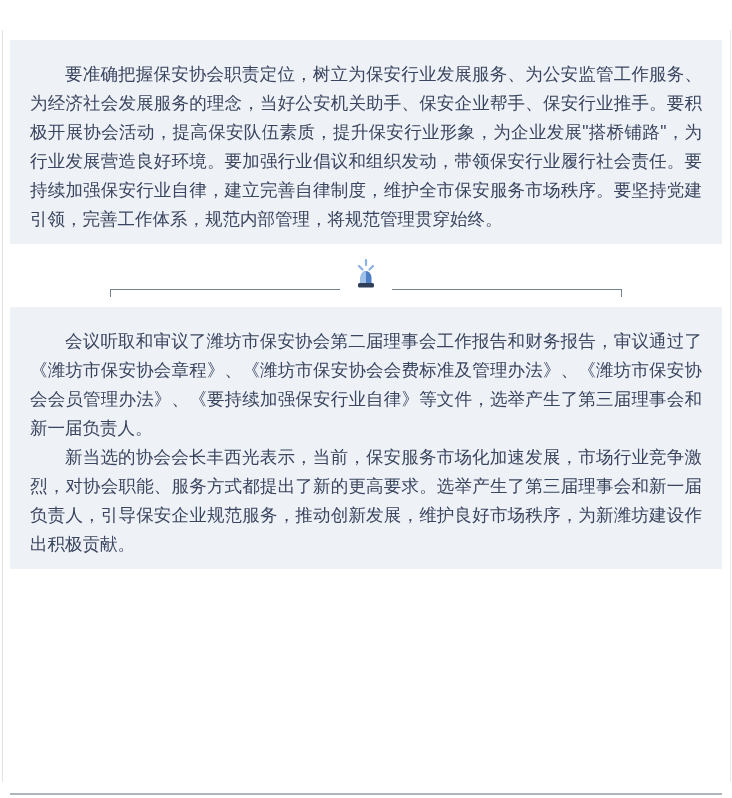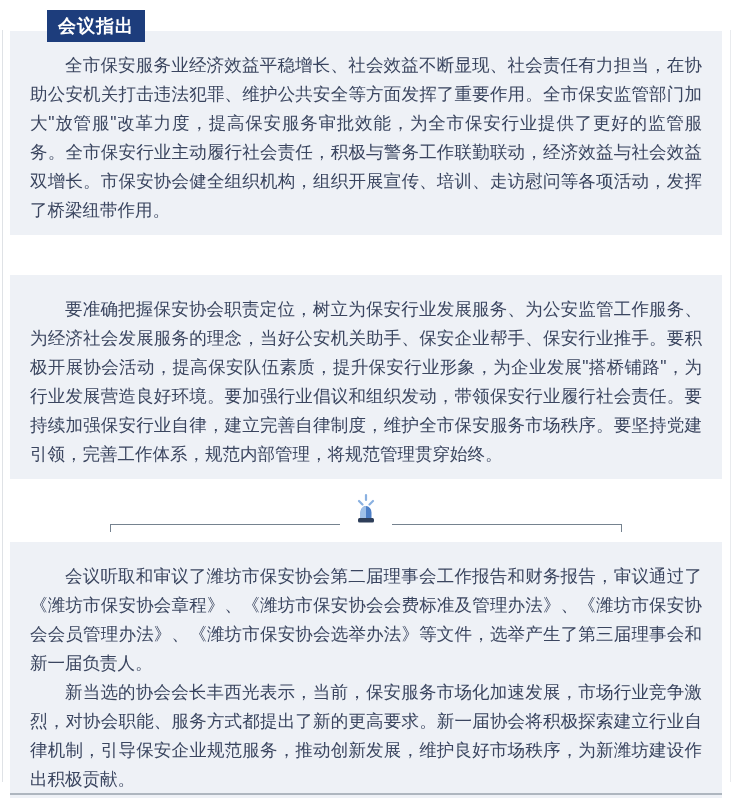--- a/index.html
+++ b/index.html
@@ -53,26 +53,20 @@
 
   .bottom-line{position:absolute;left:10px;right:10px;bottom:3px;height:2px;background:#aeb6bf;}
 </style>
 </head>
 <body>
 
 <div class="page">
   <div class="edge-left"></div>
   <div class="edge-right"></div>
 
-  <section class="section sec1">
-    <div class="badge">会议指出</div>
-    <div class="box">
-      <p>全市保安服务业经济效益平稳增长、社会效益不断显现、社会责任有力担当，在协助公安机关打击违法犯罪、维护公共安全等方面发挥了重要作用。全市保安监管部门加大"放管服"改革力度，提高保安服务审批效能，为全市保安行业提供了更好的监管服务。全市保安行业主动履行社会责任，积极与警务工作联勤联动，经济效益与社会效益双增长。市保安协会健全组织机构，组织开展宣传、培训、走访慰问等各项活动，发挥了桥梁纽带作用。</p>
-    </div>
-  </section>
 
   <section class="section sec2">
     <div class="box">
       <p>要准确把握保安协会职责定位，树立为保安行业发展服务、为公安监管工作服务、为经济社会发展服务的理念，当好公安机关助手、保安企业帮手、保安行业推手。要积极开展协会活动，提高保安队伍素质，提升保安行业形象，为企业发展"搭桥铺路"，为行业发展营造良好环境。要加强行业倡议和组织发动，带领保安行业履行社会责任。要持续加强保安行业自律，建立完善自律制度，维护全市保安服务市场秩序。要坚持党建引领，完善工作体系，规范内部管理，将规范管理贯穿始终。</p>
     </div>
   </section>
 
   <div class="divider">
     <span class="dline left"></span>
     <svg class="siren" viewBox="0 0 28 34" xmlns="http://www.w3.org/2000/svg">
@@ -81,19 +75,19 @@
       <path d="M21 9 L17.5 12.5" stroke="#8ab1e1" stroke-width="2.2" stroke-linecap="round" fill="none"></path>
       <path d="M8.5 27 v-6.5 a5.5 6.5 0 0 1 11 0 V27 Z" fill="#4d7fc7"></path>
       <path d="M8.5 27 v-6.5 a5.5 6.5 0 0 1 5.5 -6.5 V27 Z" fill="#9fc0e8"></path>
       <rect x="6" y="26" width="16" height="4.5" rx="1.5" fill="#2e3e59"></rect>
     </svg>
     <span class="dline right"></span>
   </div>
 
   <section class="section">
     <div class="box">
-      <p>会议听取和审议了潍坊市保安协会第二届理事会工作报告和财务报告，审议通过了《潍坊市保安协会章程》、《潍坊市保安协会会费标准及管理办法》、《潍坊市保安协会会员管理办法》、《潍坊市保安协会选举办法》等文件，选举产生了第三届理事会和新一届负责人。</p>
-      <p>新当选的协会会长丰西光表示，当前，保安服务市场化加速发展，市场行业竞争激烈，对协会职能、服务方式都提出了新的更高要求。新一届协会将积极探索建立行业自律机制，引导保安企业规范服务，推动创新发展，维护良好市场秩序，为新潍坊建设作出积极贡献。</p>
+      <p>会议听取和审议了潍坊市保安协会第二届理事会工作报告和财务报告，审议通过了《潍坊市保安协会章程》、《潍坊市保安协会会费标准及管理办法》、《潍坊市保安协会会员管理办法》、《要持续加强保安行业自律》等文件，选举产生了第三届理事会和新一届负责人。</p>
+      <p>新当选的协会会长丰西光表示，当前，保安服务市场化加速发展，市场行业竞争激烈，对协会职能、服务方式都提出了新的更高要求。选举产生了第三届理事会和新一届负责人，引导保安企业规范服务，推动创新发展，维护良好市场秩序，为新潍坊建设作出积极贡献。</p>
     </div>
   </section>
 
   <div class="bottom-line"></div>
 </div>
 
 </body></html>

